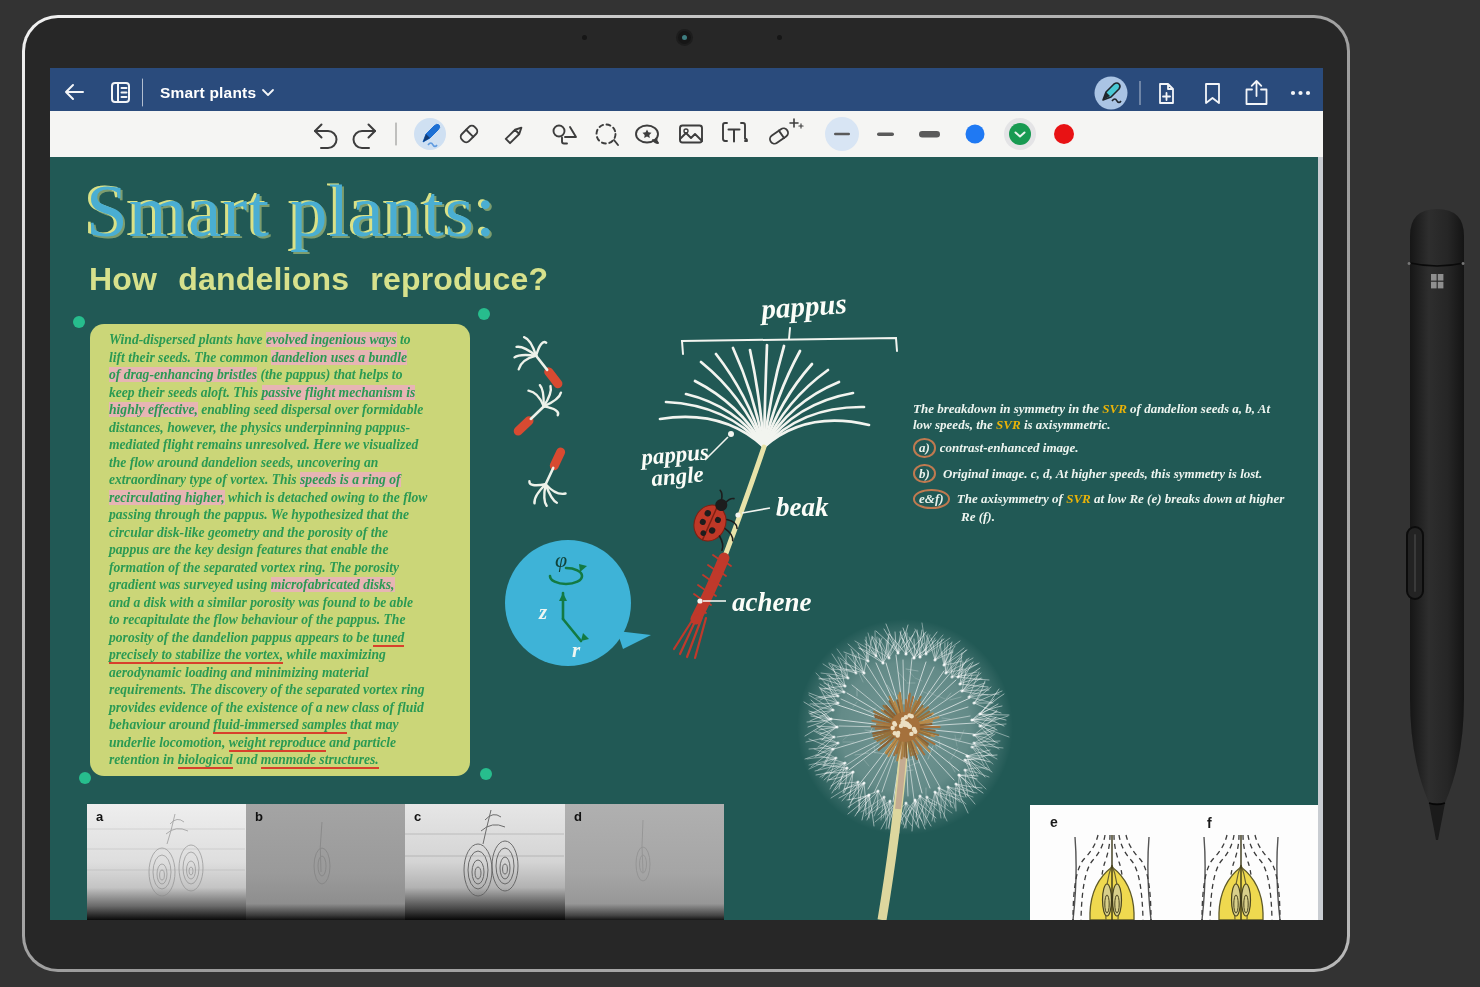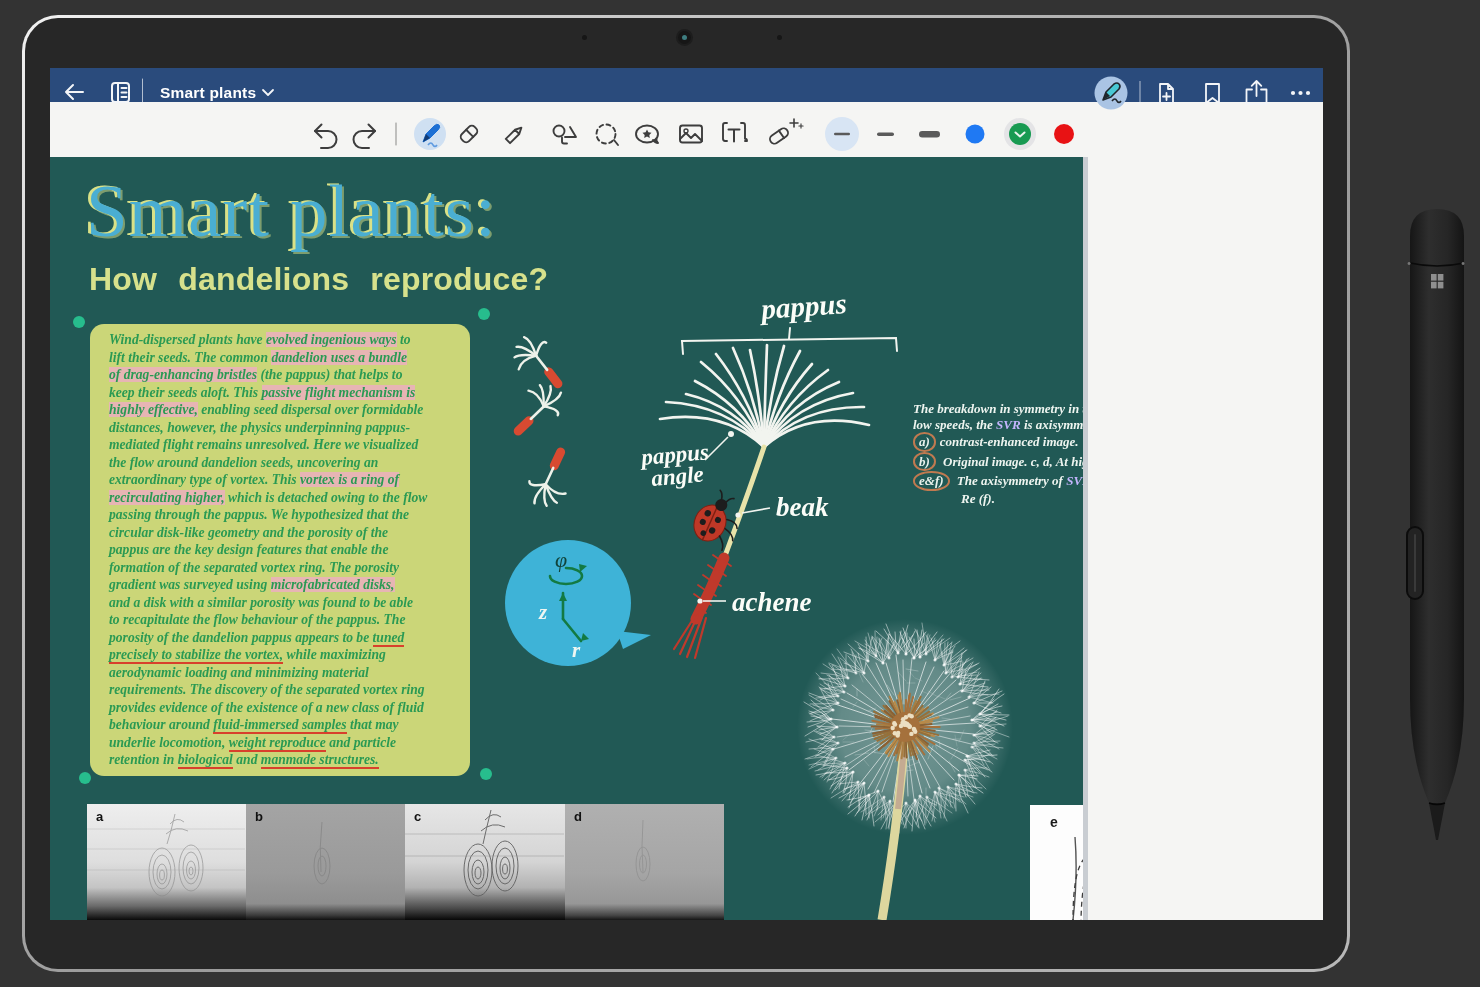--- a/index.html
+++ b/index.html
@@ -8,47 +8,47 @@
   #stage { position:relative; width:1480px; height:987px; }
   
   #rim { position:absolute; left:22px; top:15px; width:1328px; height:957px;
     border-radius:36px; background:linear-gradient(145deg,#f2f2f2 0%,#cfcfcf 18%,#9a9a9a 55%,#b9b9b9 100%); }
   #bezel { position:absolute; left:3px; top:3px; width:1322px; height:951px;
     border-radius:33px; background:#272727; }
   .camdot { position:absolute; border-radius:50%; background:#161616; }
   #screen { position:absolute; left:28px; top:53px; width:1273px; height:852px;
     background:#f5f5f3; overflow:hidden; }
   
-  #bluebar { position:absolute; left:0; top:0; width:1273px; height:34px; background:#2a4b7c; }
+  #bluebar { position:absolute; left:0; top:0; width:1273px; height:43px; background:#2a4b7c; }
   
   #toolbar { position:absolute; left:0; top:43px; width:1273px; height:46px; background:#f5f5f3; }
   
-  #canvas { position:absolute; left:0; top:89px; width:1038px; height:763px;
+  #canvas { position:absolute; left:0; top:89px; width:1273px; height:763px;
     background:#215955; overflow:hidden; }
   
   #title { position:absolute; left:36px; top:16px;
     font-family:"Liberation Serif", serif; font-size:75px; line-height:1; letter-spacing:1px;
     color:#4aaed2; text-shadow:-3px -1px 0 #d9e187, 2px 2px 0 rgba(217,225,135,0.5); }
   #subtitle { position:absolute; left:39px; top:104px; font-size:32px; letter-spacing:0.2px;
     word-spacing:12px; color:#d7e18c; font-weight:bold; }
   
   #note { position:absolute; left:40px; top:167px; width:380px; height:452px;
     background:#cbd678; border-radius:14px; }
   #notetext { position:absolute; left:19px; top:7px; width:348px;
     font-family:"Liberation Serif", serif; font-style:italic; font-weight:bold;
     font-size:13.6px; line-height:17.5px; color:#2a9a53; }
   .hl { background:rgba(240,170,200,0.75); }
   .ul { border-bottom:2.5px solid #d8402c; }
   .cdot { position:absolute; width:12px; height:12px; border-radius:50%; background:#27bd8d; }
   
   #rnotes { position:absolute; left:863px; top:244px; width:450px;
     font-family:"Liberation Serif", serif; font-style:italic; font-weight:bold;
     font-size:13px; line-height:15.5px; color:#eef5f0; }
-  #rnotes .svr { color:#c4b5fd; font-weight:bold; }
-  .itm { position:relative; margin-top:0; }
+  #rnotes .svr { color:#eab308; font-weight:bold; }
+  .itm { position:relative; margin-top:6px; }
   .cl { display:inline-block; border:2px solid #c07a50; border-radius:50%;
     padding:0 4px; margin-right:4px; color:#e9f2ec; }
   
   .gimg { position:absolute; top:647px; height:116px; }
   .gl { position:absolute; left:9px; top:5px; color:#111; font-weight:bold; font-size:13px;
     font-family:"Liberation Sans", sans-serif; }
   
   #efpanel { position:absolute; left:980px; top:648px; width:293px; height:115px; background:#fdfdfd; }
   
   #scroll { position:absolute; right:0; top:0; width:5px; height:763px; background:#c9cdd2; }
@@ -167,21 +167,21 @@
         <div id="subtitle">How dandelions reproduce?</div>
         <div id="note">
             <div id="notetext">Wind-dispersed plants have <span class="hl">evolved ingenious ways</span> to<br>
 lift their seeds. The common <span class="hl">dandelion uses a bundle</span><br>
 <span class="hl">of drag-enhancing bristles</span> (the pappus) that helps to<br>
 keep their seeds aloft. This <span class="hl">passive flight mechanism is</span><br>
 <span class="hl">highly effective,</span> enabling seed dispersal over formidable<br>
 distances, however, the physics underpinning pappus-<br>
 mediated flight remains unresolved. Here we visualized<br>
 the flow around dandelion seeds, uncovering an<br>
-extraordinary type of vortex. This <span class="hl">vortex is a ring of</span><br>
+extraordinary type of vortex. This <span class="hl">speeds is a ring of</span><br>
 <span class="hl">recirculating higher,</span> which is detached owing to the flow<br>
 passing through the pappus. We hypothesized that the<br>
 circular disk-like geometry and the porosity of the<br>
 pappus are the key design features that enable the<br>
 formation of the separated vortex ring. The porosity<br>
 gradient was surveyed using <span class="hl">microfabricated disks,</span><br>
 and a disk with a similar porosity was found to be able<br>
 to recapitulate the flow behaviour of the pappus. The<br>
 porosity of the dandelion pappus appears to be <span class="ul">tuned</span><br>
 <span class="ul">precisely to stabilize the vortex,</span> while maximizing<br>

